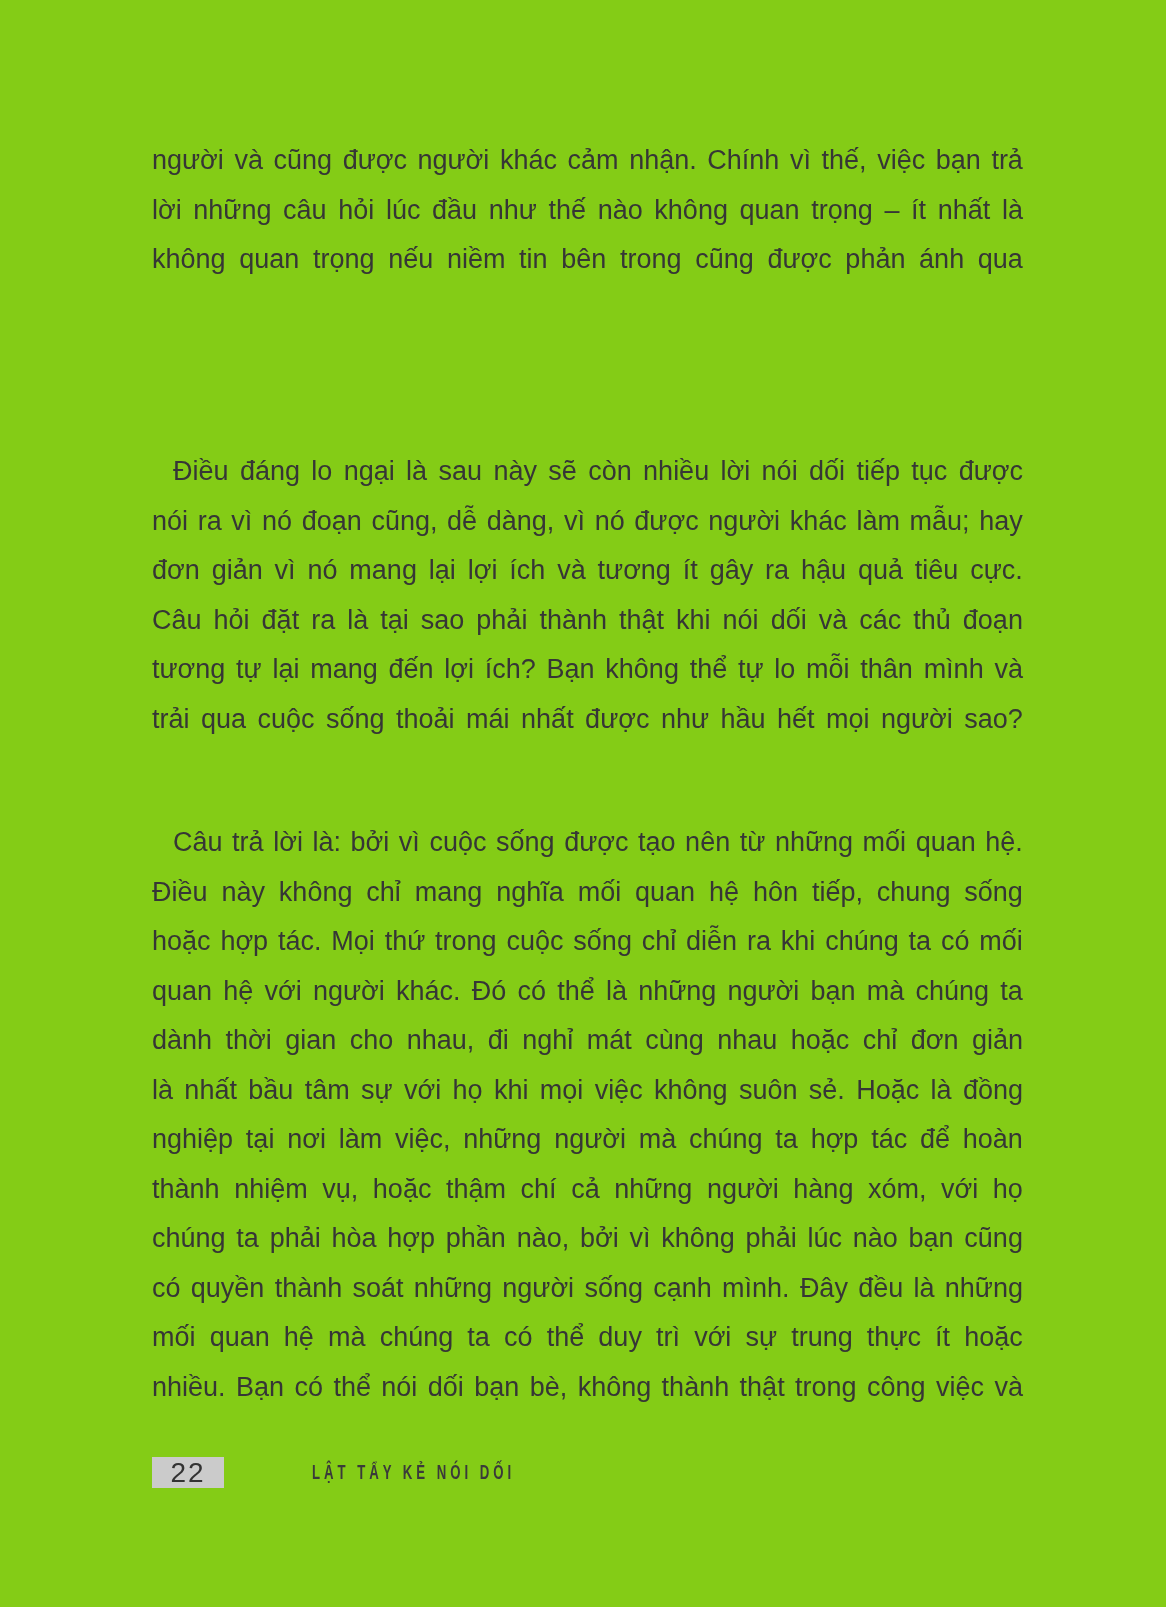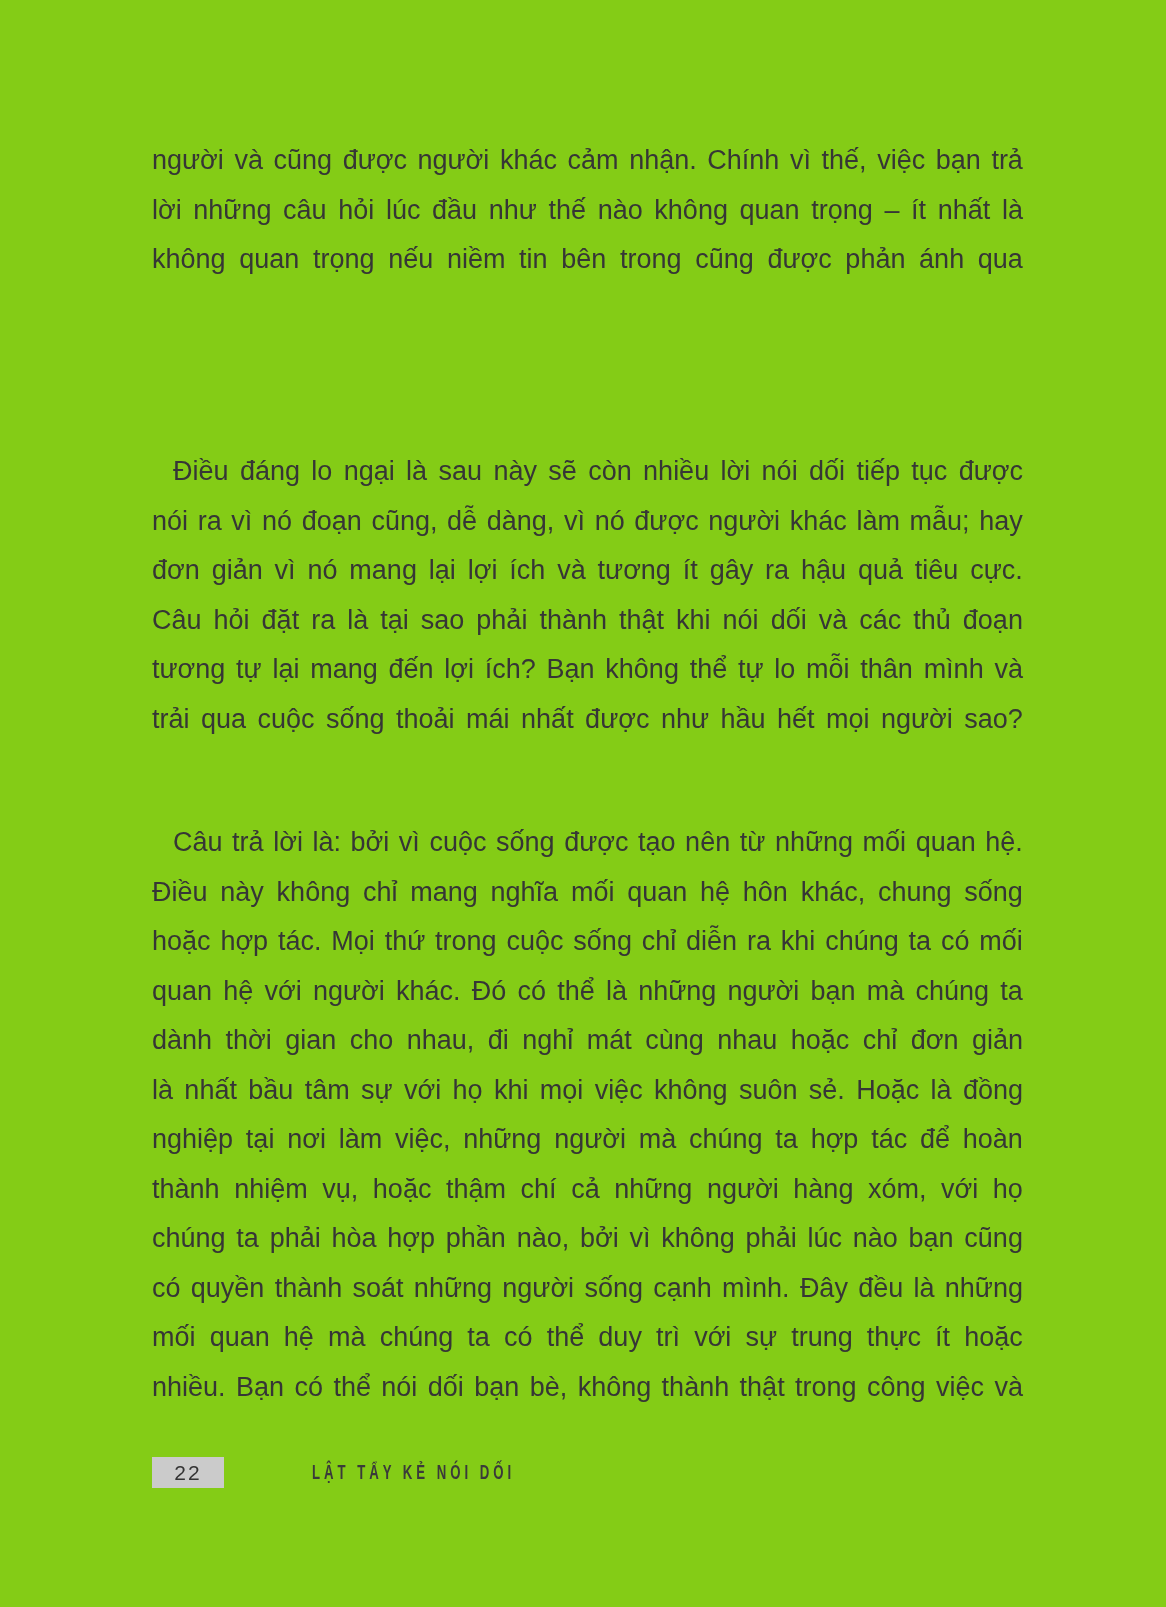--- a/index.html
+++ b/index.html
@@ -65,21 +65,21 @@
     height:31px;
     display:flex;
     align-items:center;
   }
   .pagenum{
     display:inline-block;
     width:72px;
     height:31px;
     line-height:31px;
     text-align:center;
-    font-size:21px;
+    font-size:28px;
     letter-spacing:2px;
     color:#333333;
     flex:none;
   }
   .booktitle{
     margin-left:88px;
     font-size:20px;
     font-weight:700;
     letter-spacing:6px;
     color:#3a3a3a;
@@ -280,21 +280,21 @@
         <span>Điều</span>
         <span>này</span>
         <span>không</span>
         <span>chỉ</span>
         <span>mang</span>
         <span>nghĩa</span>
         <span>mối</span>
         <span>quan</span>
         <span>hệ</span>
         <span>hôn</span>
-        <span>khác,</span>
+        <span>tiếp,</span>
         <span>chung</span>
         <span>sống</span>
       </div>
       <div class="line justify">
         <span>hoặc</span>
         <span>hợp</span>
         <span>tác.</span>
         <span>Mọi</span>
         <span>thứ</span>
         <span>trong</span>

